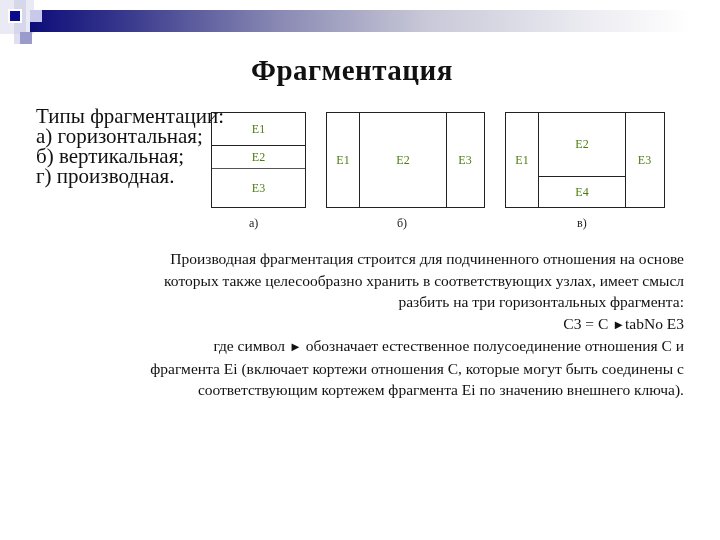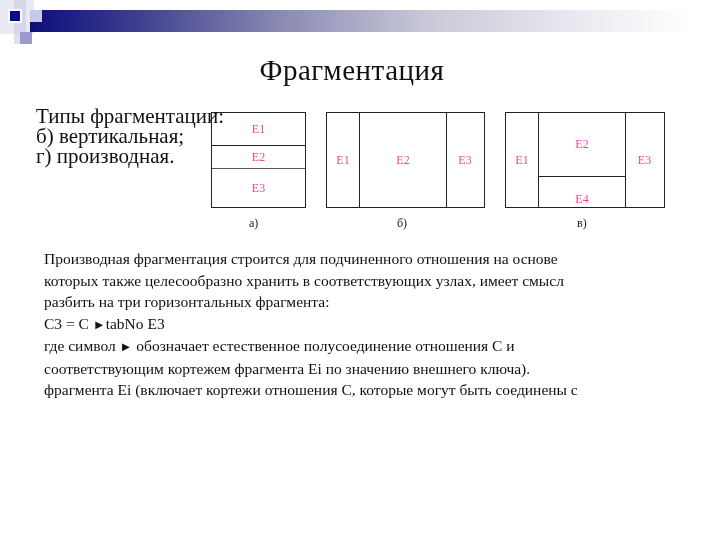--- a/index.html
+++ b/index.html
@@ -14,51 +14,52 @@
     .sq-pale-a { left: 0; top: 0; width: 34px; height: 34px; background: #d8d8ec; opacity: 0.55; }
     .sq-pale-b { left: 14px; top: 0; width: 12px; height: 44px; background: #c9c9e6; opacity: 0.6; }
     .sq-mid { left: 20px; top: 32px; width: 12px; height: 12px; background: #9a9acc; }
     .sq-light { left: 30px; top: 10px; width: 12px; height: 12px; background: #c8c8ea; }
     .bar {
       left: 30px; top: 10px; width: 660px; height: 22px;
       background: linear-gradient(to right, #0d0d7a 0%, #3a3a8e 15%, #8a8ab4 38%, #c8c8d8 60%, #ececf2 85%, #ffffff 100%);
     }
     .title {
       position: absolute; left: 0; right: 16px; top: 54px; text-align: center;
-      font-size: 29px; font-weight: normal; letter-spacing: 0.5px;
+      font-size: 29px; font-weight: bold; letter-spacing: 0.5px;
     }
     .types {
       position: absolute; left: 36px; top: 106px; font-size: 21px; line-height: 20px;
     }
     .types div { white-space: nowrap; }
     .fig { position: absolute; border: 1.5px solid #222; box-sizing: border-box; }
-    .cell { position: absolute; box-sizing: border-box; font-size: 12px; color: #ec4899;
+    .cell { position: absolute; box-sizing: border-box; font-size: 12px; color: #4d7c0f;
             display: flex; align-items: center; justify-content: center; }
     .caption { position: absolute; font-size: 12px; color: #222; }
     .para {
       position: absolute; left: 44px; top: 248px; width: 640px;
-      font-size: 15.5px; line-height: 21.5px;
+      font-size: 15.5px; line-height: 21.5px; text-align: right;
     }
     .para div { white-space: nowrap; }
     .tri { font-size: 13px; }
   </style>
 </head>
 <body>
 
 <div class="deco sq-pale-a"></div>
 <div class="deco bar"></div>
 <div class="deco sq-pale-b"></div>
 <div class="deco sq-light"></div>
 <div class="deco sq-mid"></div>
 <div class="deco sq-dark"></div>
 
 <div class="title">Фрагментация</div>
 
 <div class="types">
   <div>Типы фрагментации:</div>
+  <div>а) горизонтальная;</div>
   <div>б) вертикальная;</div>
   <div>г) производная.</div>
 </div>
 
 <div class="fig" style="left:211px; top:112px; width:95px; height:96px;">
   <div class="cell" style="left:0; top:0; width:100%; height:33px; border-bottom:1.5px solid #222;">
     <span>E1</span>
   </div>
   <div class="cell" style="left:0; top:33px; width:100%; height:23px; border-bottom:1.5px solid #555;">
     <span>E2</span>
@@ -82,21 +83,21 @@
 </div>
 <div class="caption" style="left:397px; top:216px;">б)</div>
 
 <div class="fig" style="left:505px; top:112px; width:160px; height:96px;">
   <div class="cell" style="left:0; top:0; width:33px; height:100%; border-right:1.5px solid #222;">
     <span>E1</span>
   </div>
   <div class="cell" style="left:33px; top:0; width:87px; height:64px; border-right:1.5px solid #222; border-bottom:1.5px solid #222;">
     <span>E2</span>
   </div>
-  <div class="cell" style="left:33px; top:64px; width:87px; height:30px; border-right:1.5px solid #222;align-items:flex-end;">
+  <div class="cell" style="left:33px; top:64px; width:87px; height:30px; border-right:1.5px solid #222;">
     <span>E4</span>
   </div>
   <div class="cell" style="left:120px; top:0; width:37px; height:100%;">
     <span>E3</span>
   </div>
 </div>
 <div class="caption" style="left:577px; top:216px;">в)</div>
 
 <div class="para">
   <div>Производная фрагментация строится для подчиненного отношения на основе</div>
@@ -106,15 +107,15 @@
   <div>
     <span>C3 = C</span>
     <span class="tri">►</span><span>tabNo E3</span>
   </div>
 
   <div>
     <span>где символ</span>
     <span class="tri">►</span>
     <span>обозначает естественное полусоединение отношения C и</span>
   </div>
+  <div>фрагмента Ei (включает кортежи отношения C, которые могут быть соединены с</div>
   <div>соответствующим кортежем фрагмента Ei по значению внешнего ключа).</div>
-  <div>фрагмента Ei (включает кортежи отношения C, которые могут быть соединены с</div>
 </div>
 
 </body></html>

